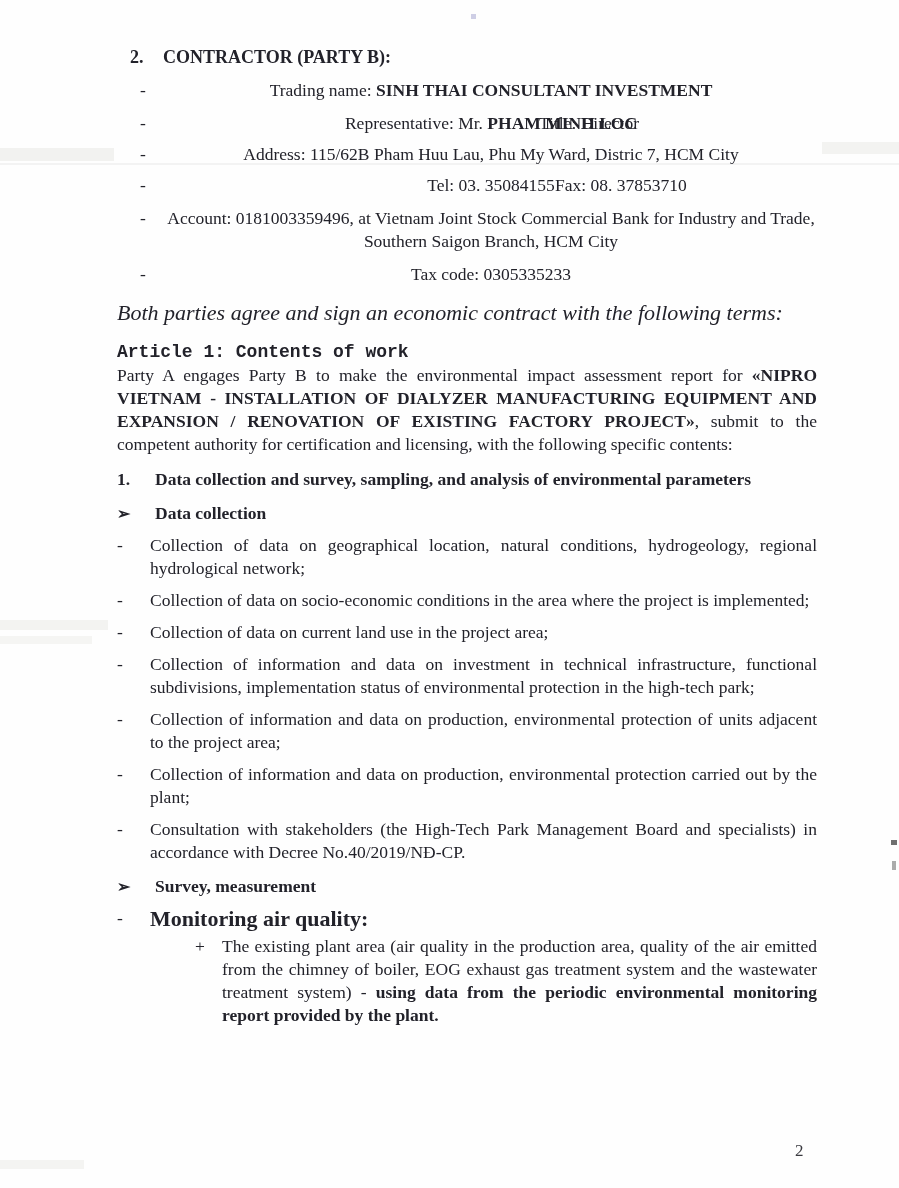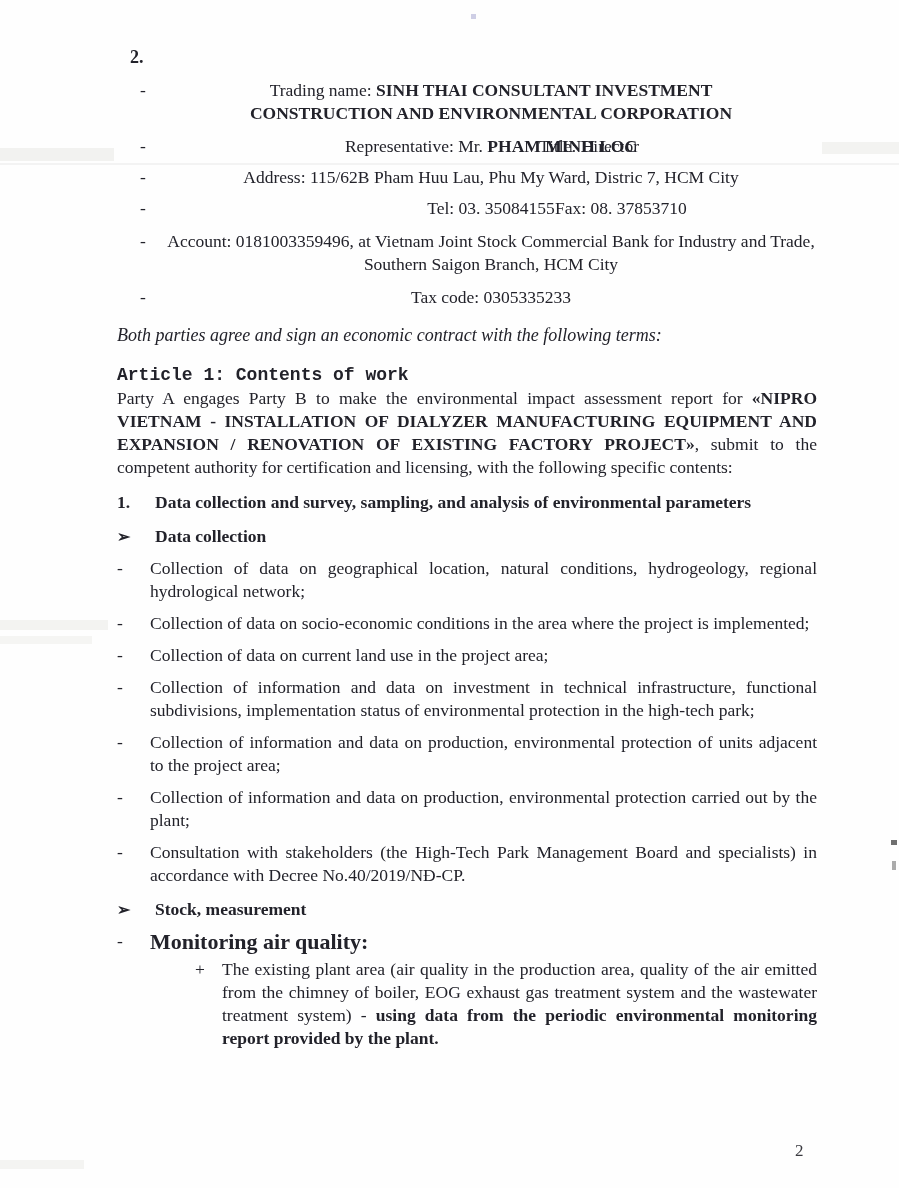--- a/index.html
+++ b/index.html
@@ -31,21 +31,21 @@
   .sec-head .num { flex: none; width: 33px; margin-left: 13px; }
 
   
   .c-item { margin-top: 10px; }
   .c-dash { flex: none; width: 25px; margin-left: 23px; }
   .c-body { flex: 1; position: relative; text-align: center; }
 
   .abs-title { position: absolute; left: 374px; top: 0; white-space: nowrap; }
   .abs-fax   { position: absolute; left: 390px; top: 0; white-space: nowrap; }
 
-  .agreement { margin-top: 15px; font-size: 18px; }
+  .agreement { margin-top: 15px; font-size: 22px; }
   .article-head { margin-top: 17px; font-size: 18px; font-weight: bold; font-family: Liberation Mono, monospace; }
   .intro { }
 
   
   .item1 { margin-top: 12px; font-weight: bold; }
   .item1 .num { flex: none; width: 38px; }
 
   
   .arrow-row { margin-top: 11px; font-weight: bold; }
   .arrow-col { flex: none; width: 38px; font-size: 16px; }
@@ -94,27 +94,27 @@
   <div class="artifact band-left-2"></div>
   <div class="artifact band-left-2b"></div>
   <div class="artifact speck-right-1"></div>
   <div class="artifact speck-right-2"></div>
   <div class="artifact band-left-3"></div>
 
   <div class="content">
 
     <div class="row sec-head">
       <span class="num">2.</span>
+      <span>CONTRACTOR (PARTY B):</span>
     </div>
 
     <div class="row c-item">
       <span class="c-dash">-</span>
       <div class="c-body">
         <span>Trading name: </span><span class="bold">SINH THAI CONSULTANT INVESTMENT</span><br>
-        <span class="bold">CONSTRUCTION AND ENVIRONMENTAL CORPORATION</span>
       </div>
     </div>
 
     <div class="row c-item">
       <span class="c-dash">-</span>
       <div class="c-body">
         <span>Representative: Mr. </span><span class="bold">PHAM MINH LOC</span>
         <span class="abs-title">Title: Director</span>
       </div>
     </div>
@@ -184,21 +184,21 @@
       <span class="a-dash">-</span>
       <div class="a-body just">Collection of information and data on production, environmental protection carried out by the plant;</div>
     </div>
     <div class="row a-item">
       <span class="a-dash">-</span>
       <div class="a-body just">Consultation with stakeholders (the High-Tech Park Management Board and specialists) in accordance with Decree No.40/2019/NĐ-CP.</div>
     </div>
 
     <div class="row arrow-row">
       <span class="arrow-col">➢</span>
-      <span>Stock, measurement</span>
+      <span>Survey, measurement</span>
     </div>
 
     <div class="row a-item monitoring">
       <span class="a-dash">-</span>
       <div class="a-body">Monitoring air quality:</div>
     </div>
 
     <div class="row plus-item">
       <span class="plus-col">+</span>
       <div class="plus-body just">

